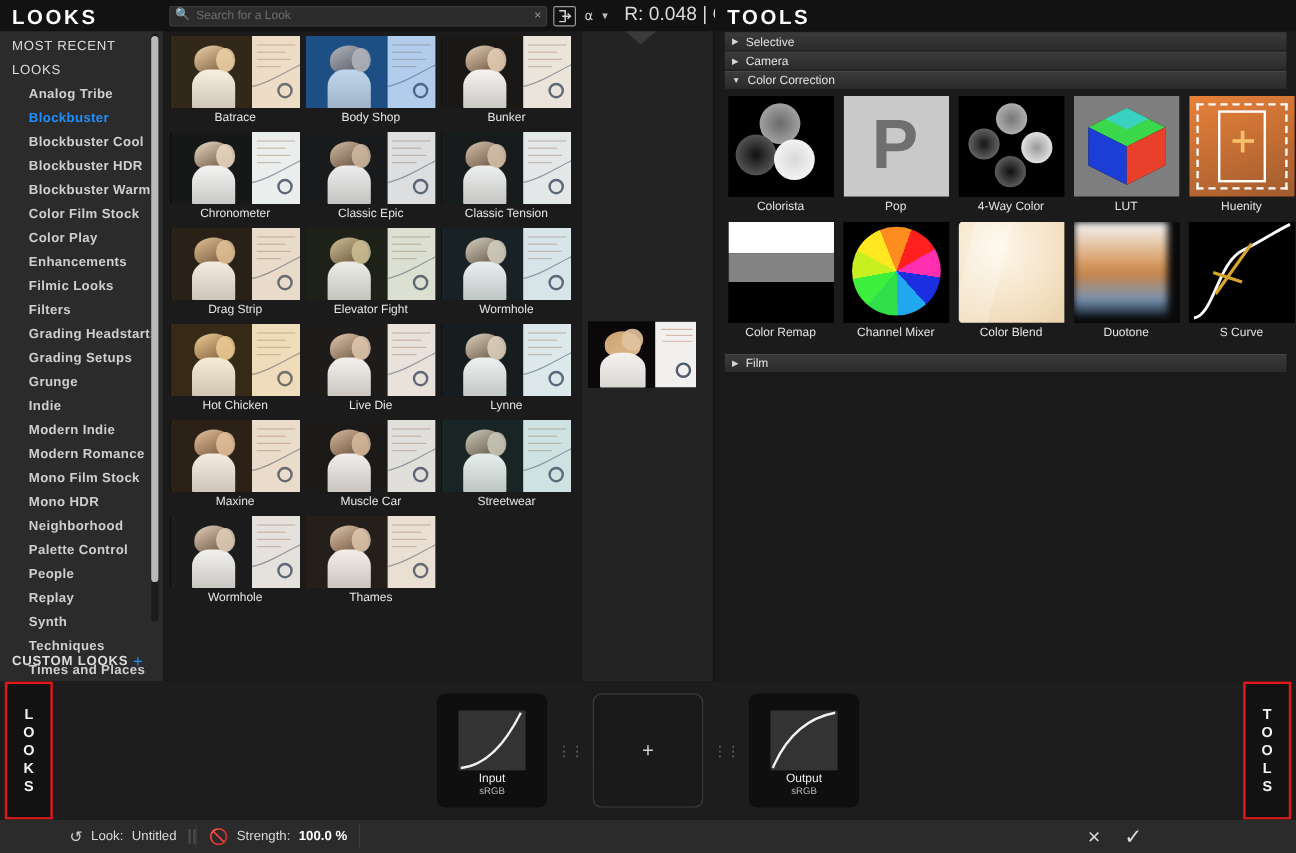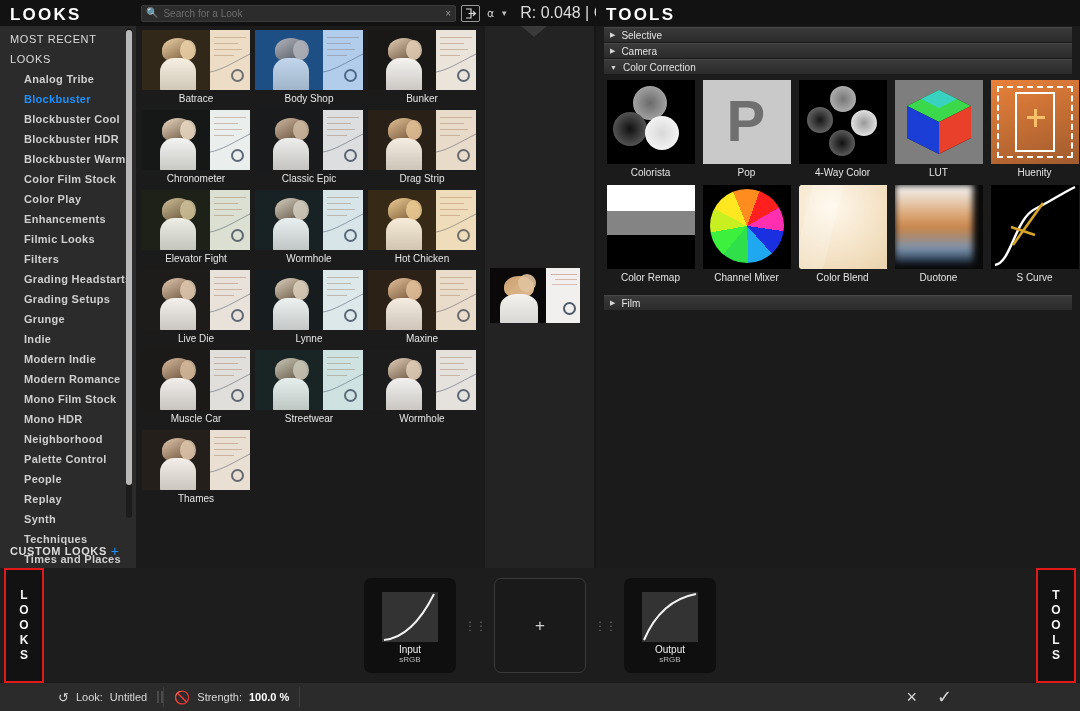--- a/index.html
+++ b/index.html
@@ -502,20 +502,44 @@
                 <path d="M0 20 C12 18, 24 10, 40 2" fill="none" stroke="rgba(70,80,100,.55)" stroke-width="1"></path>
               </svg>
               <div style="position:absolute;right:6px;bottom:8px;width:13px;height:13px;border-radius:50%;border:2px solid #545f70;"></div>
               <div style="position:absolute;inset:0;background:rgba(140,150,160,0.12);"></div>
             </div>
           </div>
           <div class="look-label">Classic Epic</div>
         </div>
         <div class="look-cell">
           <div class="look-thumb">
+            <div class="thumb-left" style="background:#070707">
+              <div class="figure">
+                <div class="fig-hair" style="background:linear-gradient(150deg,#dfc6ad,rgba(90,60,35,.9));"></div>
+                <div class="fig-body" style="background:linear-gradient(180deg,#fbfaf8,#c9c7c4);"></div>
+                <div class="fig-arm" style="background:#dfc6ad;"></div>
+              </div>
+              <div style="position:absolute;inset:0;background:rgba(150,170,170,0.12);"></div>
+            </div>
+            <div class="thumb-right" style="background:#eef0ef">
+              <div class="wall-line" style="top:7px;"></div>
+              <div class="wall-line" style="top:13px;width:24px;"></div>
+              <div class="wall-line" style="top:19px;width:28px;"></div>
+              <div class="wall-line" style="top:25px;width:20px;"></div>
+              <svg class="wall-curve" viewBox="0 0 40 24" preserveAspectRatio="none">
+                <path d="M0 20 C12 18, 24 10, 40 2" fill="none" stroke="rgba(70,80,100,.55)" stroke-width="1"></path>
+              </svg>
+              <div style="position:absolute;right:6px;bottom:8px;width:13px;height:13px;border-radius:50%;border:2px solid #545f70;"></div>
+              <div style="position:absolute;inset:0;background:rgba(150,170,170,0.12);"></div>
+            </div>
+          </div>
+          <div class="look-label">Classic Tension</div>
+        </div>
+        <div class="look-cell">
+          <div class="look-thumb">
             <div class="thumb-left" style="background:#090806">
               <div class="figure">
                 <div class="fig-hair" style="background:linear-gradient(150deg,#e6c79f,rgba(90,60,35,.9));"></div>
                 <div class="fig-body" style="background:linear-gradient(180deg,#fbfaf8,#c9c7c4);"></div>
                 <div class="fig-arm" style="background:#e6c79f;"></div>
               </div>
               <div style="position:absolute;inset:0;background:rgba(210,170,110,0.16);"></div>
             </div>
             <div class="thumb-right" style="background:#ece5dc">
               <div class="wall-line" style="top:7px;"></div>

